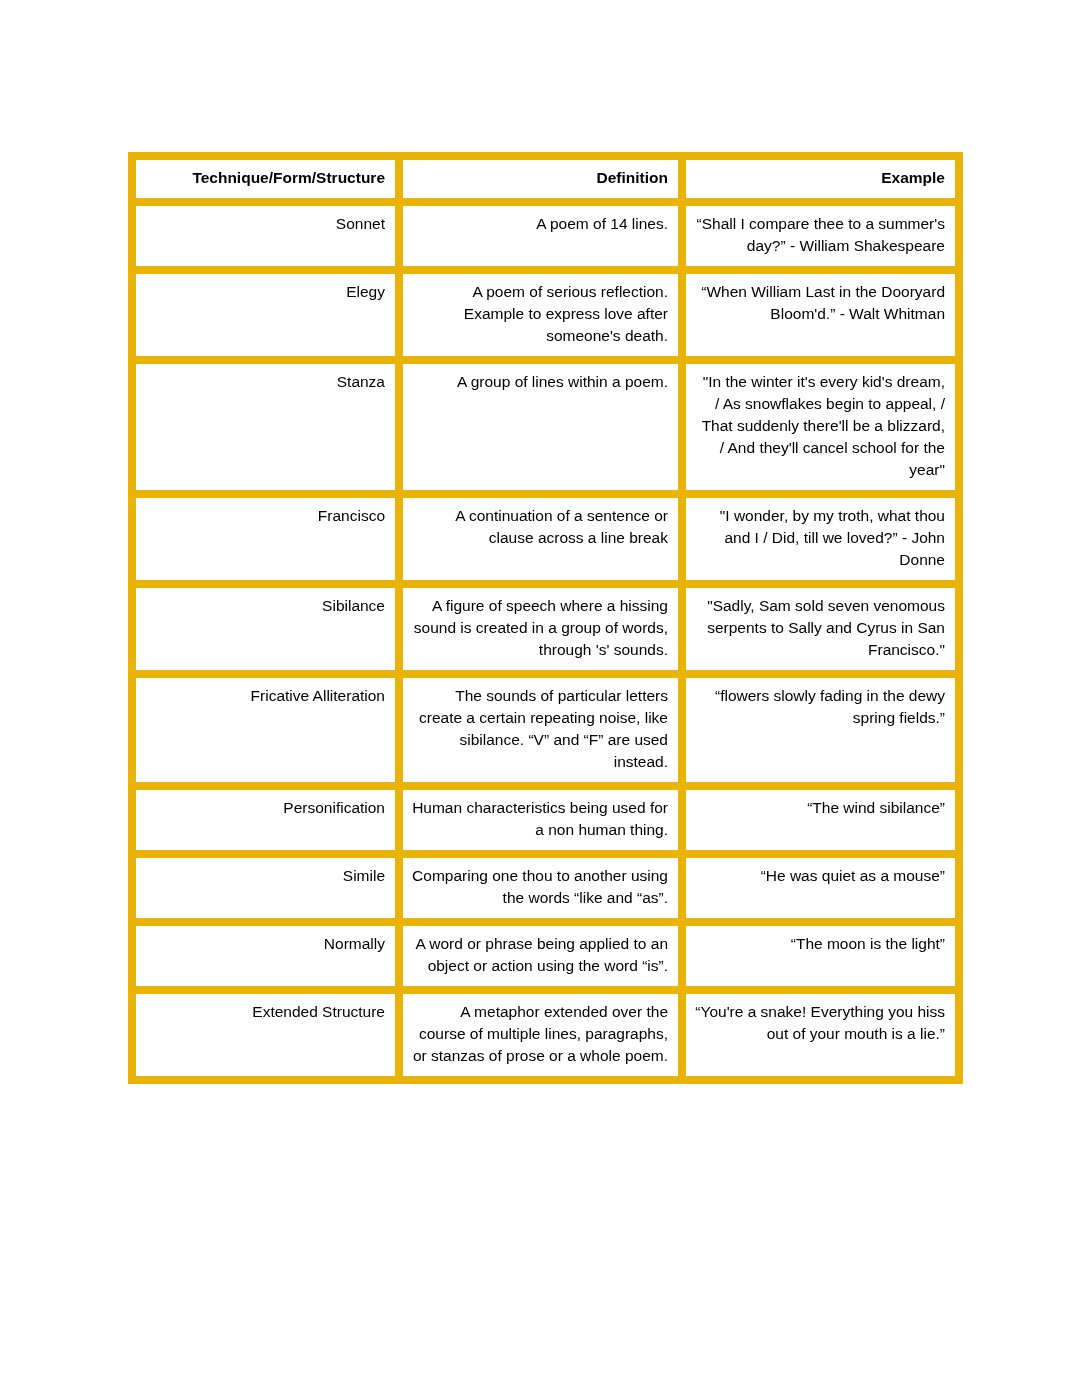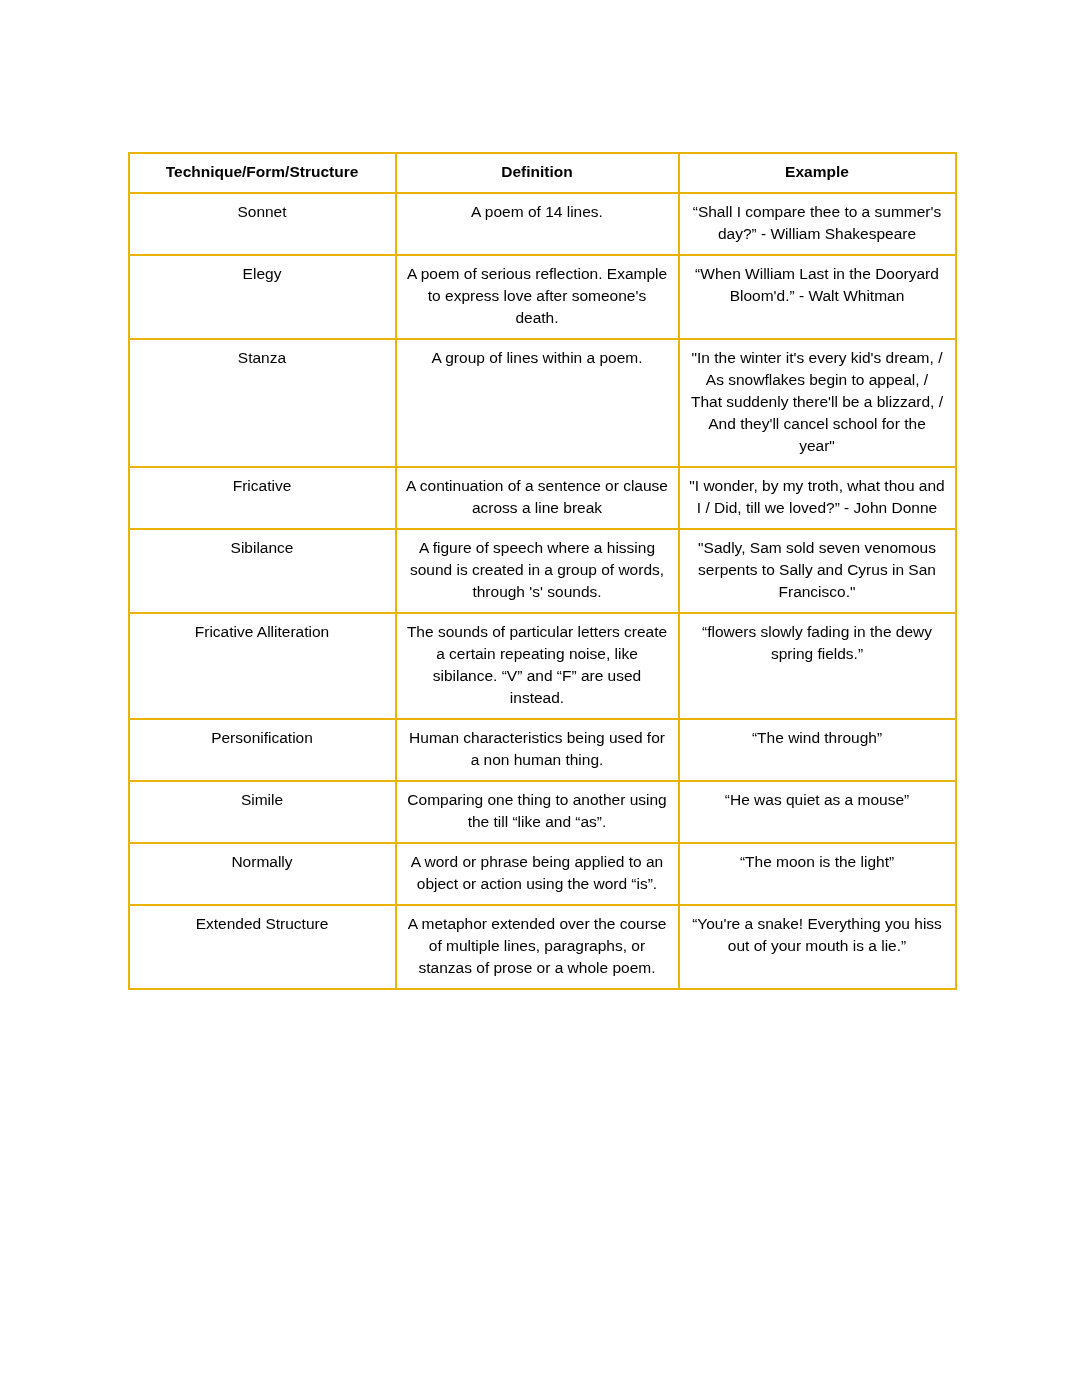--- a/index.html
+++ b/index.html
@@ -18,23 +18,23 @@
   table.doc-table {
     position: absolute;
     left: 128px;
     top: 152px;
     width: 827px;
     border-collapse: collapse;
     table-layout: fixed;
   }
   .doc-table th,
   .doc-table td {
-    border: 2px solid #eab308;
+    border: 8px solid #eab308;
     vertical-align: top;
-    text-align: center;
+    text-align: right;
     padding: 7px 10px 9px 9px;
     font-size: 15.5px;
     line-height: 22px;
     font-weight: 400;
     word-wrap: break-word;
   }
   .doc-table th {
     font-weight: 700;
   }
 </style>
@@ -65,42 +65,42 @@
         <td>Elegy</td>
         <td>A poem of serious reflection. Example to express love after someone's death.</td>
         <td>“When William Last in the Dooryard Bloom'd.” - Walt Whitman</td>
       </tr>
       <tr>
         <td>Stanza</td>
         <td>A group of lines within a poem.</td>
         <td>"In the winter it's every kid's dream, / As snowflakes begin to appeal, / That suddenly there'll be a blizzard, / And they'll cancel school for the year"</td>
       </tr>
       <tr>
-        <td>Fricative</td>
+        <td>Francisco</td>
         <td>A continuation of a sentence or clause across a line break</td>
         <td>"I wonder, by my troth, what thou and I / Did, till we loved?” - John Donne</td>
       </tr>
       <tr>
         <td>Sibilance</td>
         <td>A figure of speech where a hissing sound is created in a group of words, through 's' sounds.</td>
         <td>"Sadly, Sam sold seven venomous serpents to Sally and Cyrus in San Francisco."</td>
       </tr>
       <tr>
         <td>Fricative Alliteration</td>
         <td>The sounds of particular letters create a certain repeating noise, like sibilance. “V” and “F” are used instead.</td>
         <td>“flowers slowly fading in the dewy spring fields.”</td>
       </tr>
       <tr>
         <td>Personification</td>
         <td>Human characteristics being used for a non human thing.</td>
-        <td>“The wind through”</td>
+        <td>“The wind sibilance”</td>
       </tr>
       <tr>
         <td>Simile</td>
-        <td>Comparing one thing to another using the till “like and “as”.</td>
+        <td>Comparing one thou to another using the words “like and “as”.</td>
         <td>“He was quiet as a mouse”</td>
       </tr>
       <tr>
         <td>Normally</td>
         <td>A word or phrase being applied to an object or action using the word “is”.</td>
         <td>“The moon is the light”</td>
       </tr>
       <tr>
         <td>Extended Structure</td>
         <td>A metaphor extended over the course of multiple lines, paragraphs, or stanzas of prose or a whole poem.</td>

